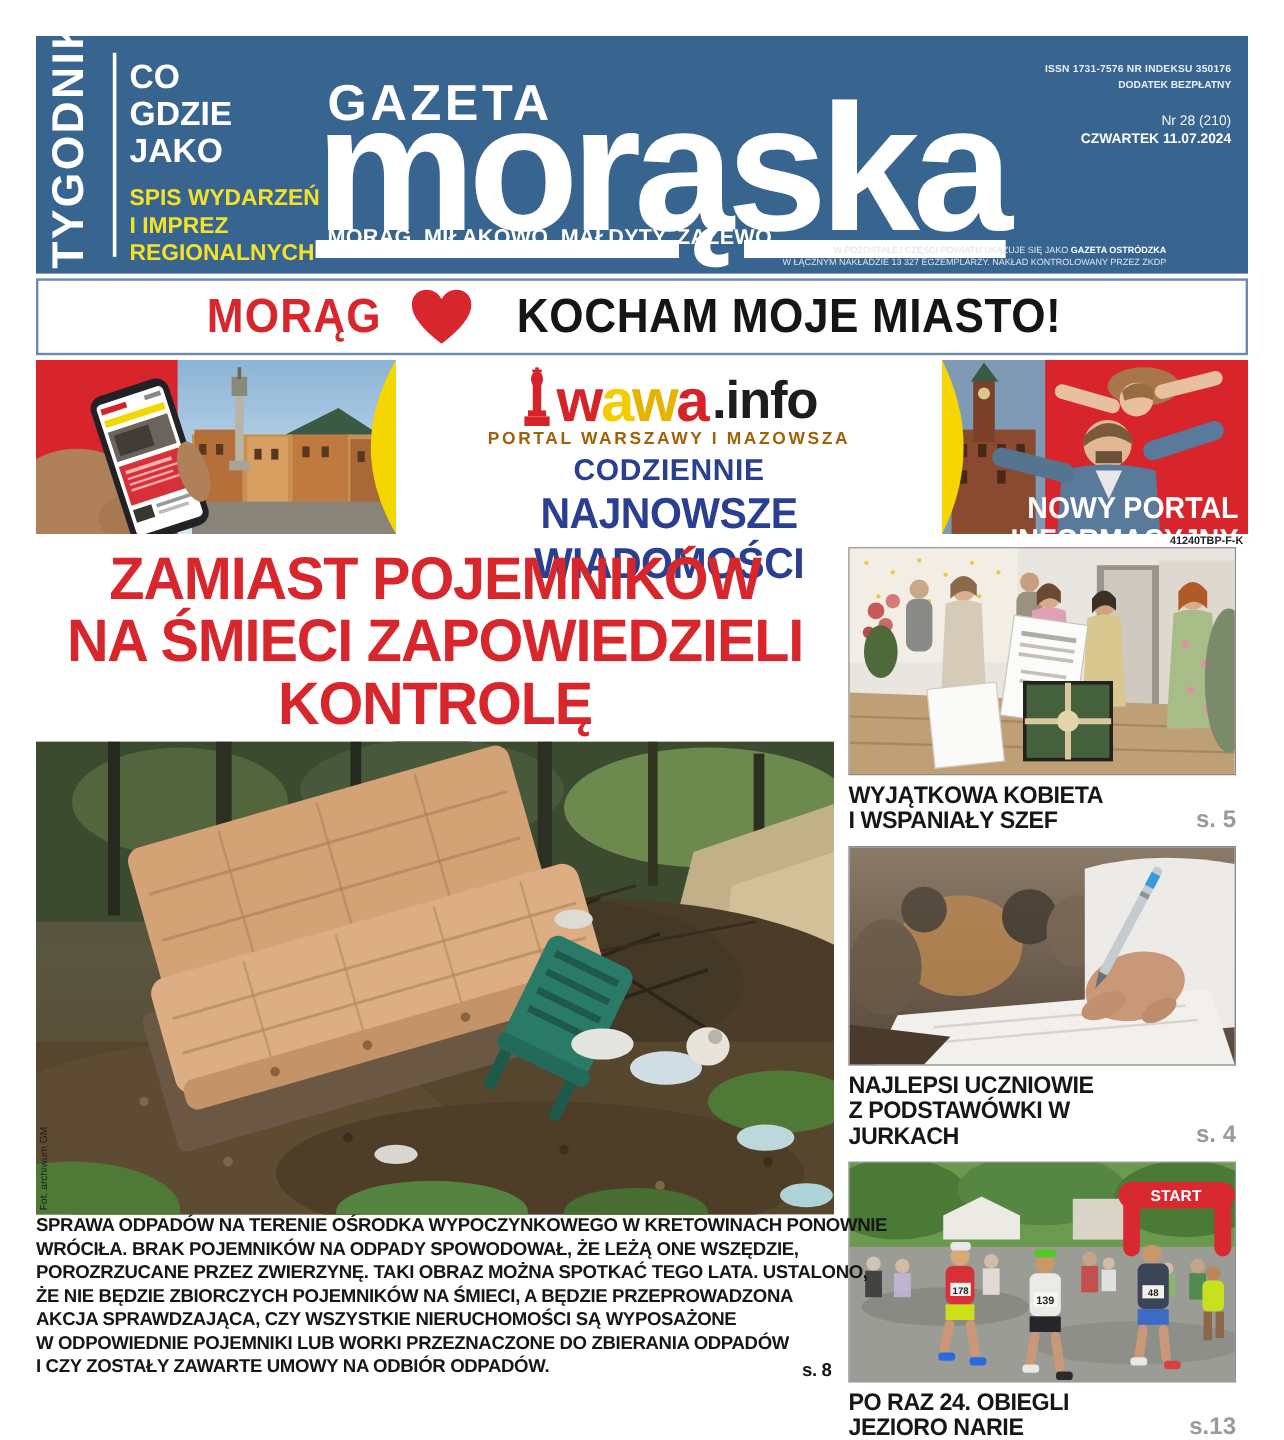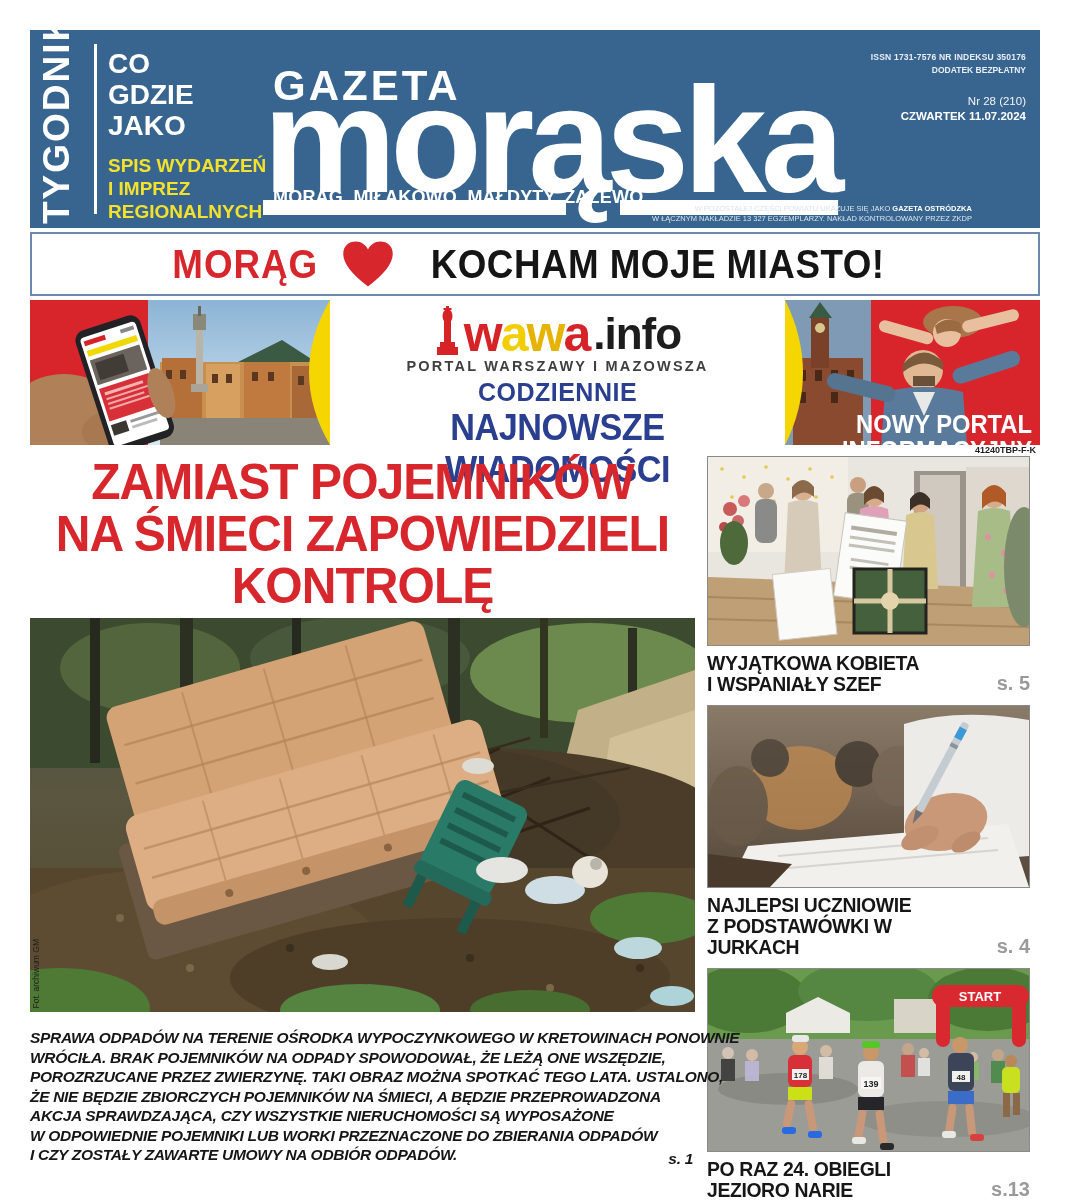--- a/index.html
+++ b/index.html
@@ -34,39 +34,39 @@
 
   
   .ad-banner{position:absolute;left:30px;top:300px;width:1010px;height:145px;display:flex;background:#fff;}
   .ad-left{width:300px;height:145px;flex:none;}
   .ad-right{width:255px;height:187px;flex:none;position:relative;}
   .ad-mid{flex:1;text-align:center;padding-top:4px;}
   .brand-row{display:flex;align-items:flex-end;justify-content:center;gap:4px;height:52px;}
   .brand-word{font-weight:bold;font-size:50px;line-height:44px;letter-spacing:-2px;}
   .l0{color:#d62328;} .l1{color:#f2ce00;} .l2{color:#e6b400;} .l3{color:#d62328;}
   .brand-suffix{color:#1d1d1d;font-weight:bold;font-size:44px;line-height:44px;letter-spacing:-1px;}
-  .brand-sub{font-size:14.5px;letter-spacing:2.2px;color:#404040;font-weight:bold;margin-top:2px;}
+  .brand-sub{font-size:14.5px;letter-spacing:2.2px;color:#a16207;font-weight:bold;margin-top:2px;}
   .ad-line1{color:var(--navy_blue,#2a3f8f);font-weight:bold;font-size:25px;margin-top:4px;letter-spacing:0.5px;}
   .ad-line2{color:var(--navy_blue,#2a3f8f);font-weight:bold;font-size:36px;letter-spacing:-0.5px;transform:scaleX(0.95);}
   .ad-right-caption{position:absolute;right:8px;bottom:24px;text-align:right;color:#fff;font-weight:bold;
                     font-size:25px;line-height:26px;transform:scaleX(0.95);transform-origin:right;}
   .ad-code{position:absolute;right:34px;top:445px;font-size:9px;font-weight:bold;color:#222;}
 
   
   .content{position:absolute;left:30px;top:456px;width:1010px;display:flex;gap:12px;}
   .left-col{width:665px;flex:none;}
   .right-col{width:323px;flex:none;}
 
   .headline{color:var(--brand_red,#d8262d);font-weight:bold;text-align:center;margin-bottom:6px;}
   .headline div{font-size:50px;line-height:52px;letter-spacing:-1px;transform:scaleX(0.96);}
   .main-photo{position:relative;width:665px;height:394px;margin-top:2px;}
   .main-photo svg{display:block;}
   .photo-credit{position:absolute;left:1px;bottom:4px;font-size:8.5px;color:#1d1d1d;}
 
-  .body-text{position:relative;margin-top:16px;width:665px;font-style:italic;}
+  .body-text{position:relative;margin-top:0;width:665px;}
   .body-text div{font-size:15.5px;line-height:19.5px;font-weight:bold;letter-spacing:-0.3px;color:#161616;white-space:nowrap;}
   .page-ref-main{position:absolute;right:2px;bottom:-4px;color:var(--brand_red,#d8262d);font-weight:bold;font-size:25px;}
 
   .side-item{width:323px;}
   .side-photo{width:323px;box-sizing:border-box;border:1px solid #8a8a8a;background:#ddd;}
   .side-photo svg{display:block;}
   .side-caption{display:flex;justify-content:space-between;align-items:flex-end;padding:7px 0 10px 0;}
   .side-title{font-weight:bold;font-size:20px;line-height:21px;letter-spacing:-0.4px;color:#161616;transform:scaleX(0.97);transform-origin:left;}
   .side-ref{font-weight:bold;font-size:20px;color:var(--gray_ref,#9a9a9a);white-space:nowrap;}
 </style>
@@ -326,21 +326,21 @@
       </div>
 
       <div class="body-text">
         <div>SPRAWA ODPADÓW NA TERENIE OŚRODKA WYPOCZYNKOWEGO W KRETOWINACH PONOWNIE</div>
         <div>WRÓCIŁA. BRAK POJEMNIKÓW NA ODPADY SPOWODOWAŁ, ŻE LEŻĄ ONE WSZĘDZIE,</div>
         <div>POROZRZUCANE PRZEZ ZWIERZYNĘ. TAKI OBRAZ MOŻNA SPOTKAĆ TEGO LATA. USTALONO,</div>
         <div>ŻE NIE BĘDZIE ZBIORCZYCH POJEMNIKÓW NA ŚMIECI, A BĘDZIE PRZEPROWADZONA</div>
         <div>AKCJA SPRAWDZAJĄCA, CZY WSZYSTKIE NIERUCHOMOŚCI SĄ WYPOSAŻONE</div>
         <div>W ODPOWIEDNIE POJEMNIKI LUB WORKI PRZEZNACZONE DO ZBIERANIA ODPADÓW</div>
         <div>I CZY ZOSTAŁY ZAWARTE UMOWY NA ODBIÓR ODPADÓW.</div>
-        <div class="page-ref-main">s. 1</div>
+        <div class="page-ref-main">s. 8</div>
       </div>
     </div>
 
     <div class="right-col">
 
       <div class="side-item">
         <div class="side-photo">
           <svg width="321" height="188" viewBox="0 0 321 188" preserveAspectRatio="none">
             <rect width="321" height="188" fill="#e9e6e0"></rect>
             <rect x="0" y="0" width="140" height="95" fill="#f2eee6"></rect>

